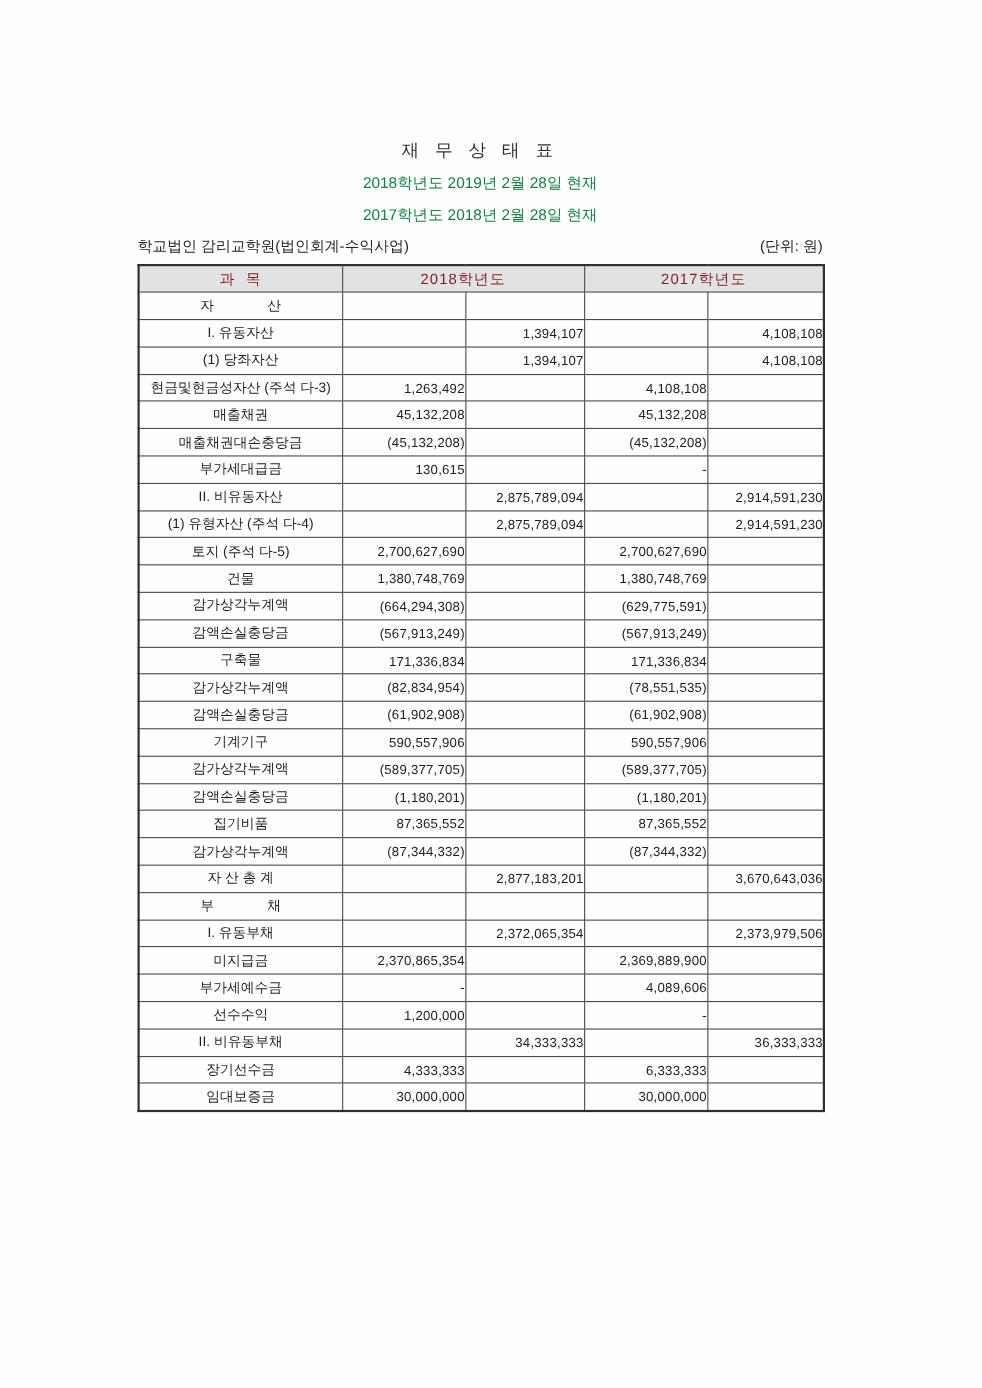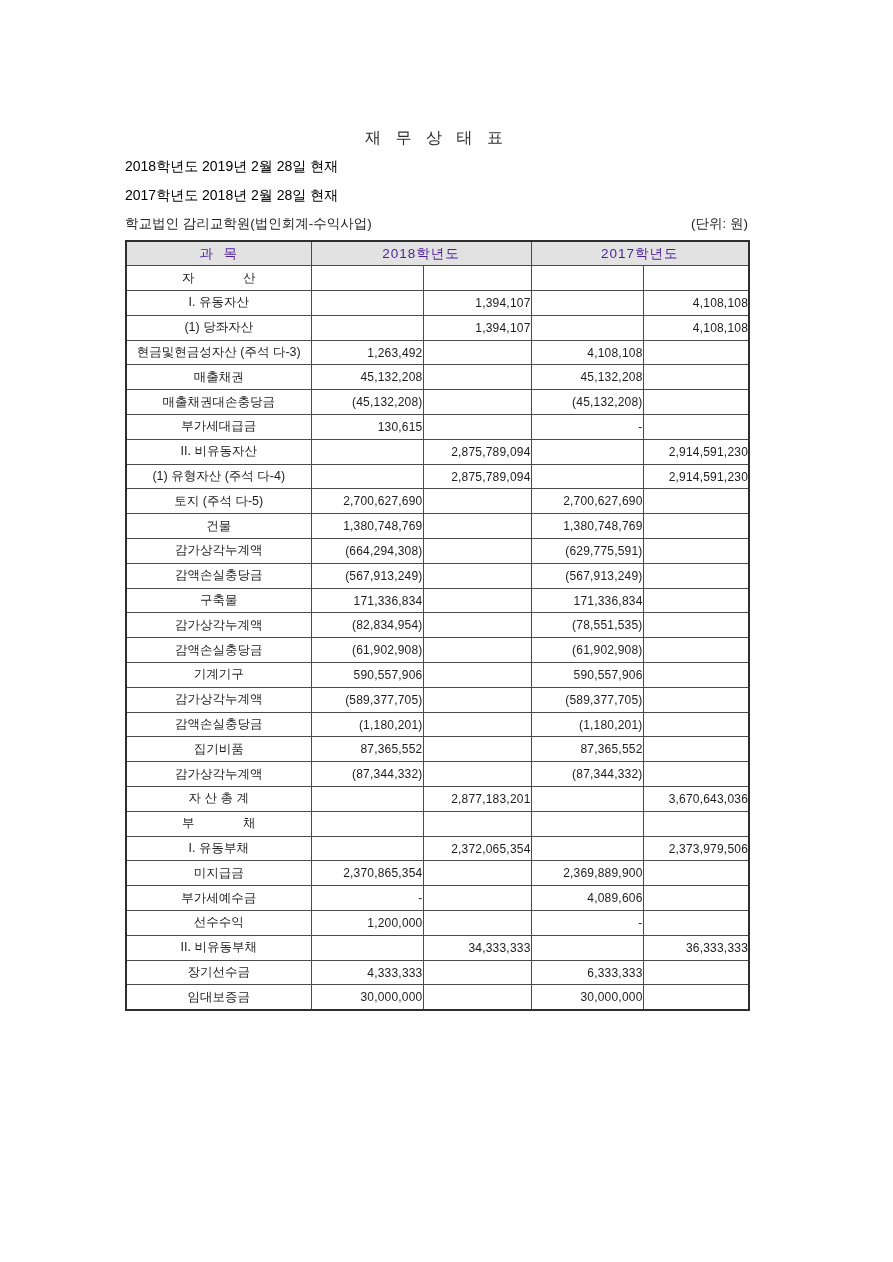--- a/index.html
+++ b/index.html
@@ -23,24 +23,24 @@
   .doc-title {
     text-align: center;
     font-size: 16px;
     line-height: 20px;
     letter-spacing: 5px;
     color: #2e2e2e;
     margin-bottom: 8px;
     white-space: pre;
   }
   .doc-sub {
-    text-align: left;
+    text-align: center;
     font-size: 14px;
     line-height: 20px;
-    color: #000000;
+    color: #15803d;
     margin-bottom: 9px;
     white-space: pre;
   }
   .entity-row {
     display: flex;
     justify-content: space-between;
     align-items: flex-end;
     font-size: 13.5px;
     line-height: 20px;
     color: #242424;
@@ -62,21 +62,21 @@
     padding: 0;
     overflow: hidden;
     vertical-align: middle;
   }
   table.balance-sheet thead th {
     background: #e2e2e2;
     font-weight: normal;
     font-size: 13.5px;
     text-align: center;
     letter-spacing: 1px;
-    color: #4c1d95;
+    color: #7f1d1d;
     white-space: pre;
   }
   td.label {
     text-align: center;
     padding-left: 6px;
     white-space: pre;
     font-size: 12.5px;
   }
   td.label.indent-1 { }
   td.num {

